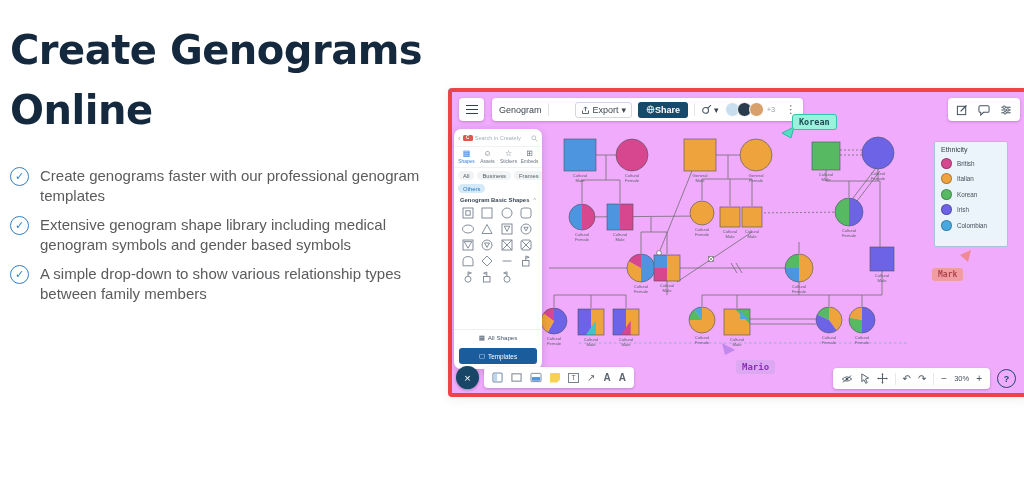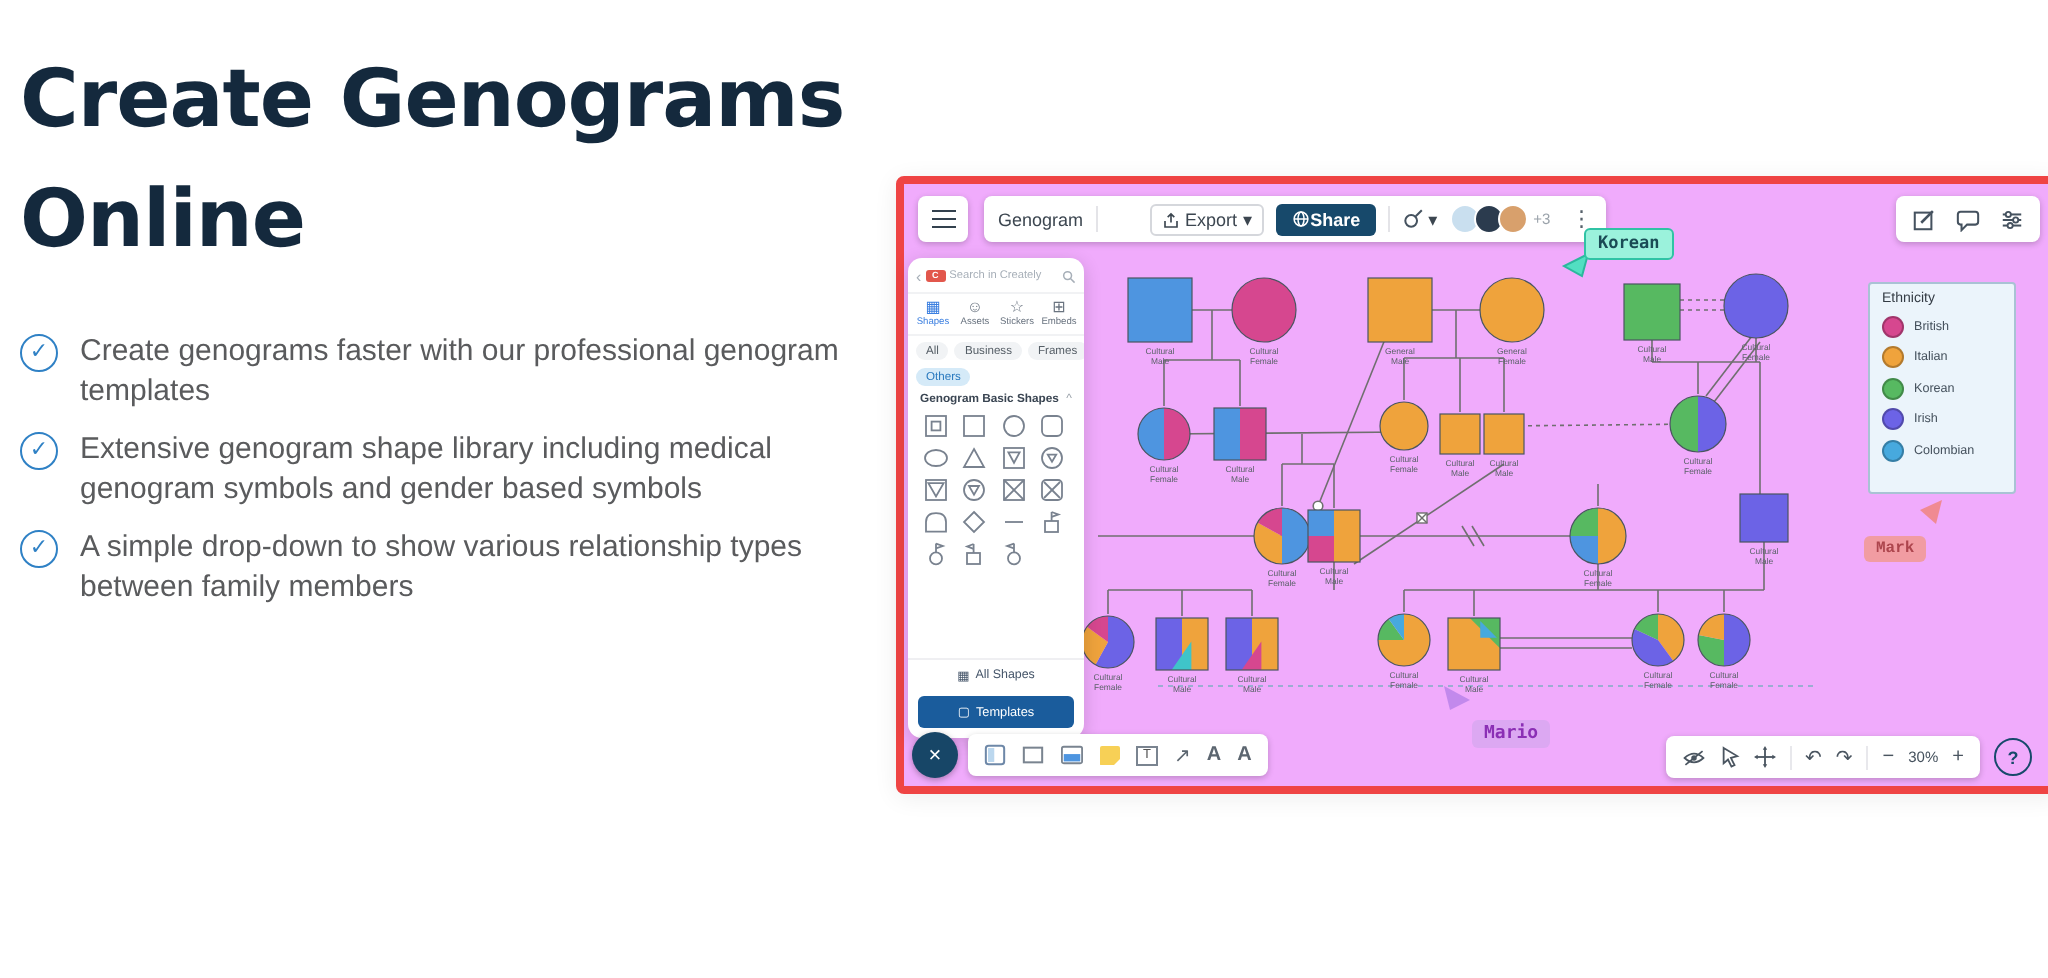--- a/index.html
+++ b/index.html
@@ -95,21 +95,21 @@
   .dockr .di{cursor:pointer;font-size:10px;color:#4A5560;display:flex;align-items:center;}
   .dockr .zs{font-size:7.5px;color:#44505C;}
   .dockr .sep{width:1px;height:12px;background:#E8E8EC;}
   .help{position:absolute;right:10px;bottom:5px;width:17px;height:17px;border:1.5px solid #17496B;
     border-radius:50%;color:#17496B;font-weight:700;font-size:9px;display:flex;align-items:center;
     justify-content:center;z-index:8;cursor:pointer;}
   
   .cname{position:absolute;z-index:9;font-size:8.5px;font-weight:700;border-radius:3px;
     padding:2px 6px;font-family:"DejaVu Sans Mono","Liberation Mono",monospace;}
   .c-david{left:340px;top:22px;background:#9BF2DC;border:1px solid #30C3A5;color:#1A4B55;}
-  .c-mark{left:480px;top:176px;background:#F19CA2;color:#AD454D;font-size:8px;font-family:Liberation Mono, monospace;}
+  .c-mark{left:480px;top:176px;background:#F19CA2;color:#AD454D;font-size:8px;}
   .c-mario{left:284px;top:268px;background:#DCA8F2;color:#8B2FB5;font-size:9px;}
   .cursor{position:absolute;z-index:9;}
   .cur-david{left:328px;top:33px;}
   .cur-mark{left:506px;top:157px;}
   .cur-mario{left:268px;top:250px;}
 </style>
 </head>
 <body>
 
 <div class="hero">

